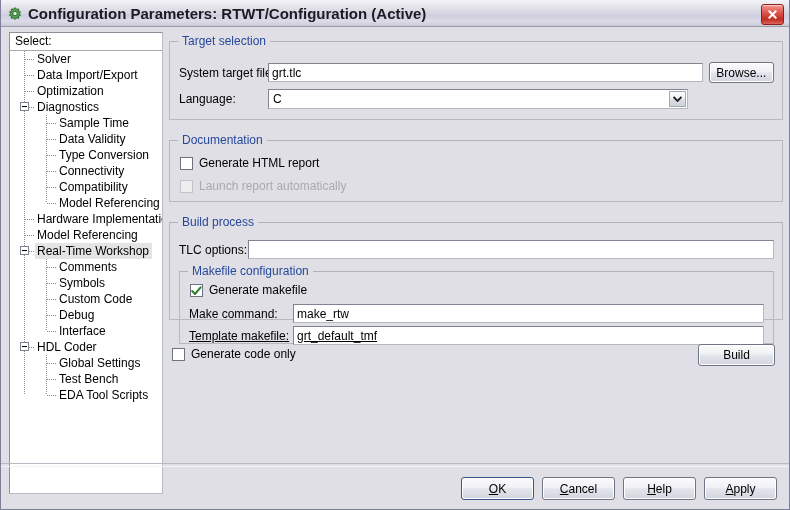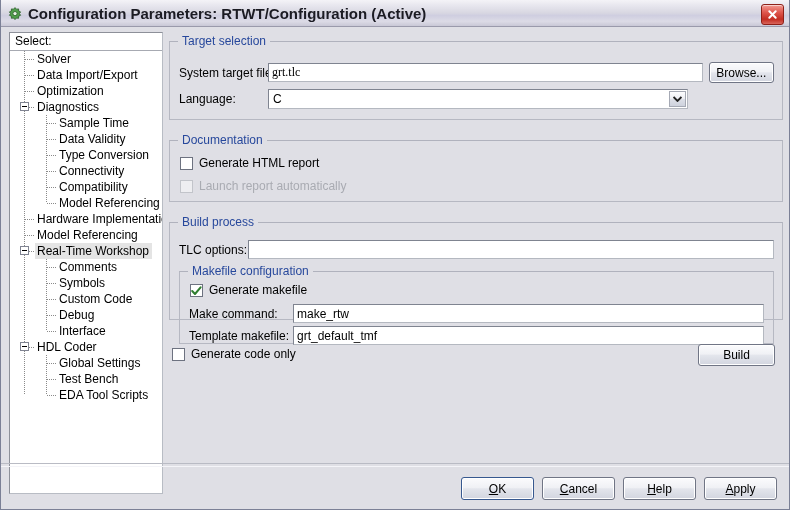--- a/index.html
+++ b/index.html
@@ -423,21 +423,21 @@
         </div>
     </div>
 
     <div id="right-panel">
 
       <div class="group" style="height:79px;margin-top:9px;">
         <span class="group-title">Target selection</span>
 
         <div class="row" style="position:absolute;left:9px;top:20px;right:8px;">
           <span class="lbl-field" style="width:89px;">System target file:</span>
-          <input class="txt" style="width: 480px; font-family: Liberation Serif, serif;" value="grt.tlc">
+          <input class="txt" style="width: 480px;" value="grt.tlc">
           <div class="btn" style="width:72px;height:21px;margin-left:6px;">
             <span>Browse...</span>
           </div>
         </div>
 
         <div class="row" style="position:absolute;left:9px;top:47px;right:8px;">
           <span class="lbl-field" style="width:89px;">Language:</span>
           <div class="combo" style="width:420px;">
             <span>C</span>
             <span class="arrow-box">
@@ -481,21 +481,21 @@
               </svg>
             </span>
             <span class="cb-label">Generate makefile</span>
           </div>
 
           <div class="row" style="position:absolute;left:9px;top:32px;right:9px;">
             <span class="lbl-field" style="width:104px;">Make command:</span>
             <input class="txt" style="flex: 1 1 0%;" value="make_rtw">
           </div>
 
-          <div class="row" style="position:absolute;left:9px;top:54px;right:9px;">
+          <div class="row" style="position:absolute;left:9px;top:54px;right:9px;text-decoration:underline;">
             <span class="lbl-field" style="width:104px;">Template makefile:</span>
             <input class="txt" style="flex: 1 1 0%;" value="grt_default_tmf">
           </div>
         </div>
       </div>
 
       <div style="position:relative;height:26px;margin-top:24px;">
         <div class="cbrow" style="position:absolute;left:3px;top:3px;">
           <span class="cbox"></span>
           <span class="cb-label">Generate code only</span>

